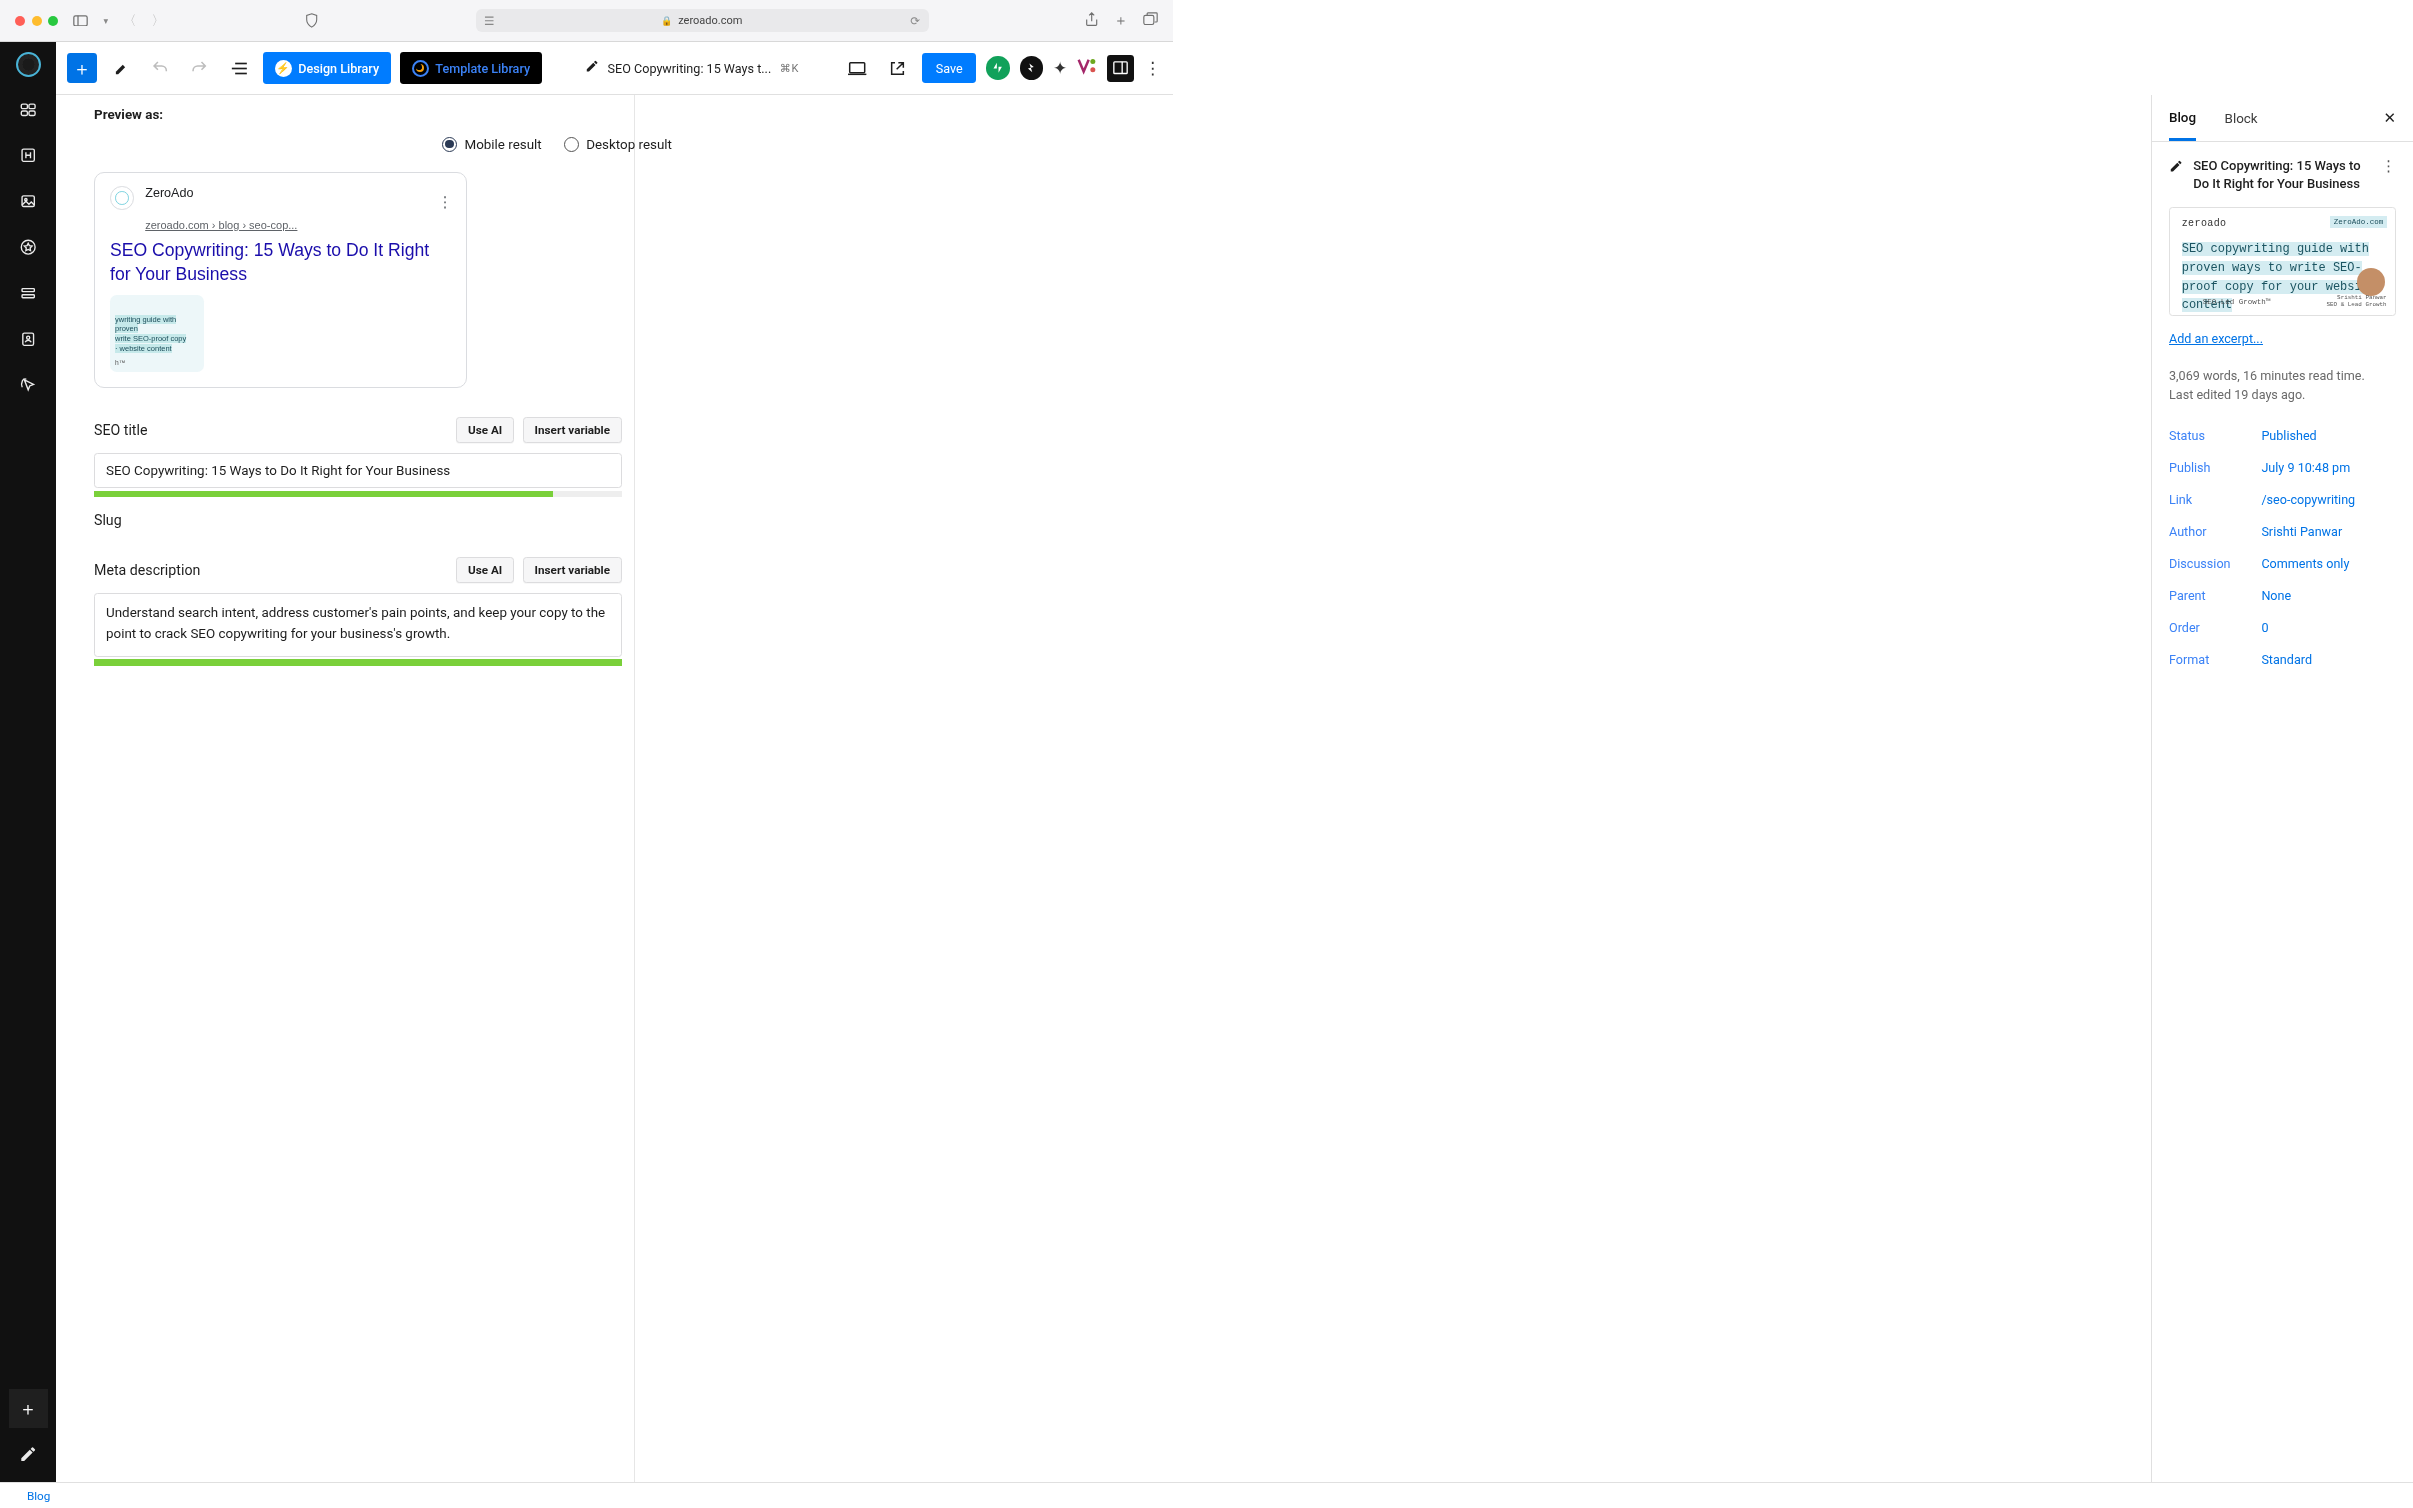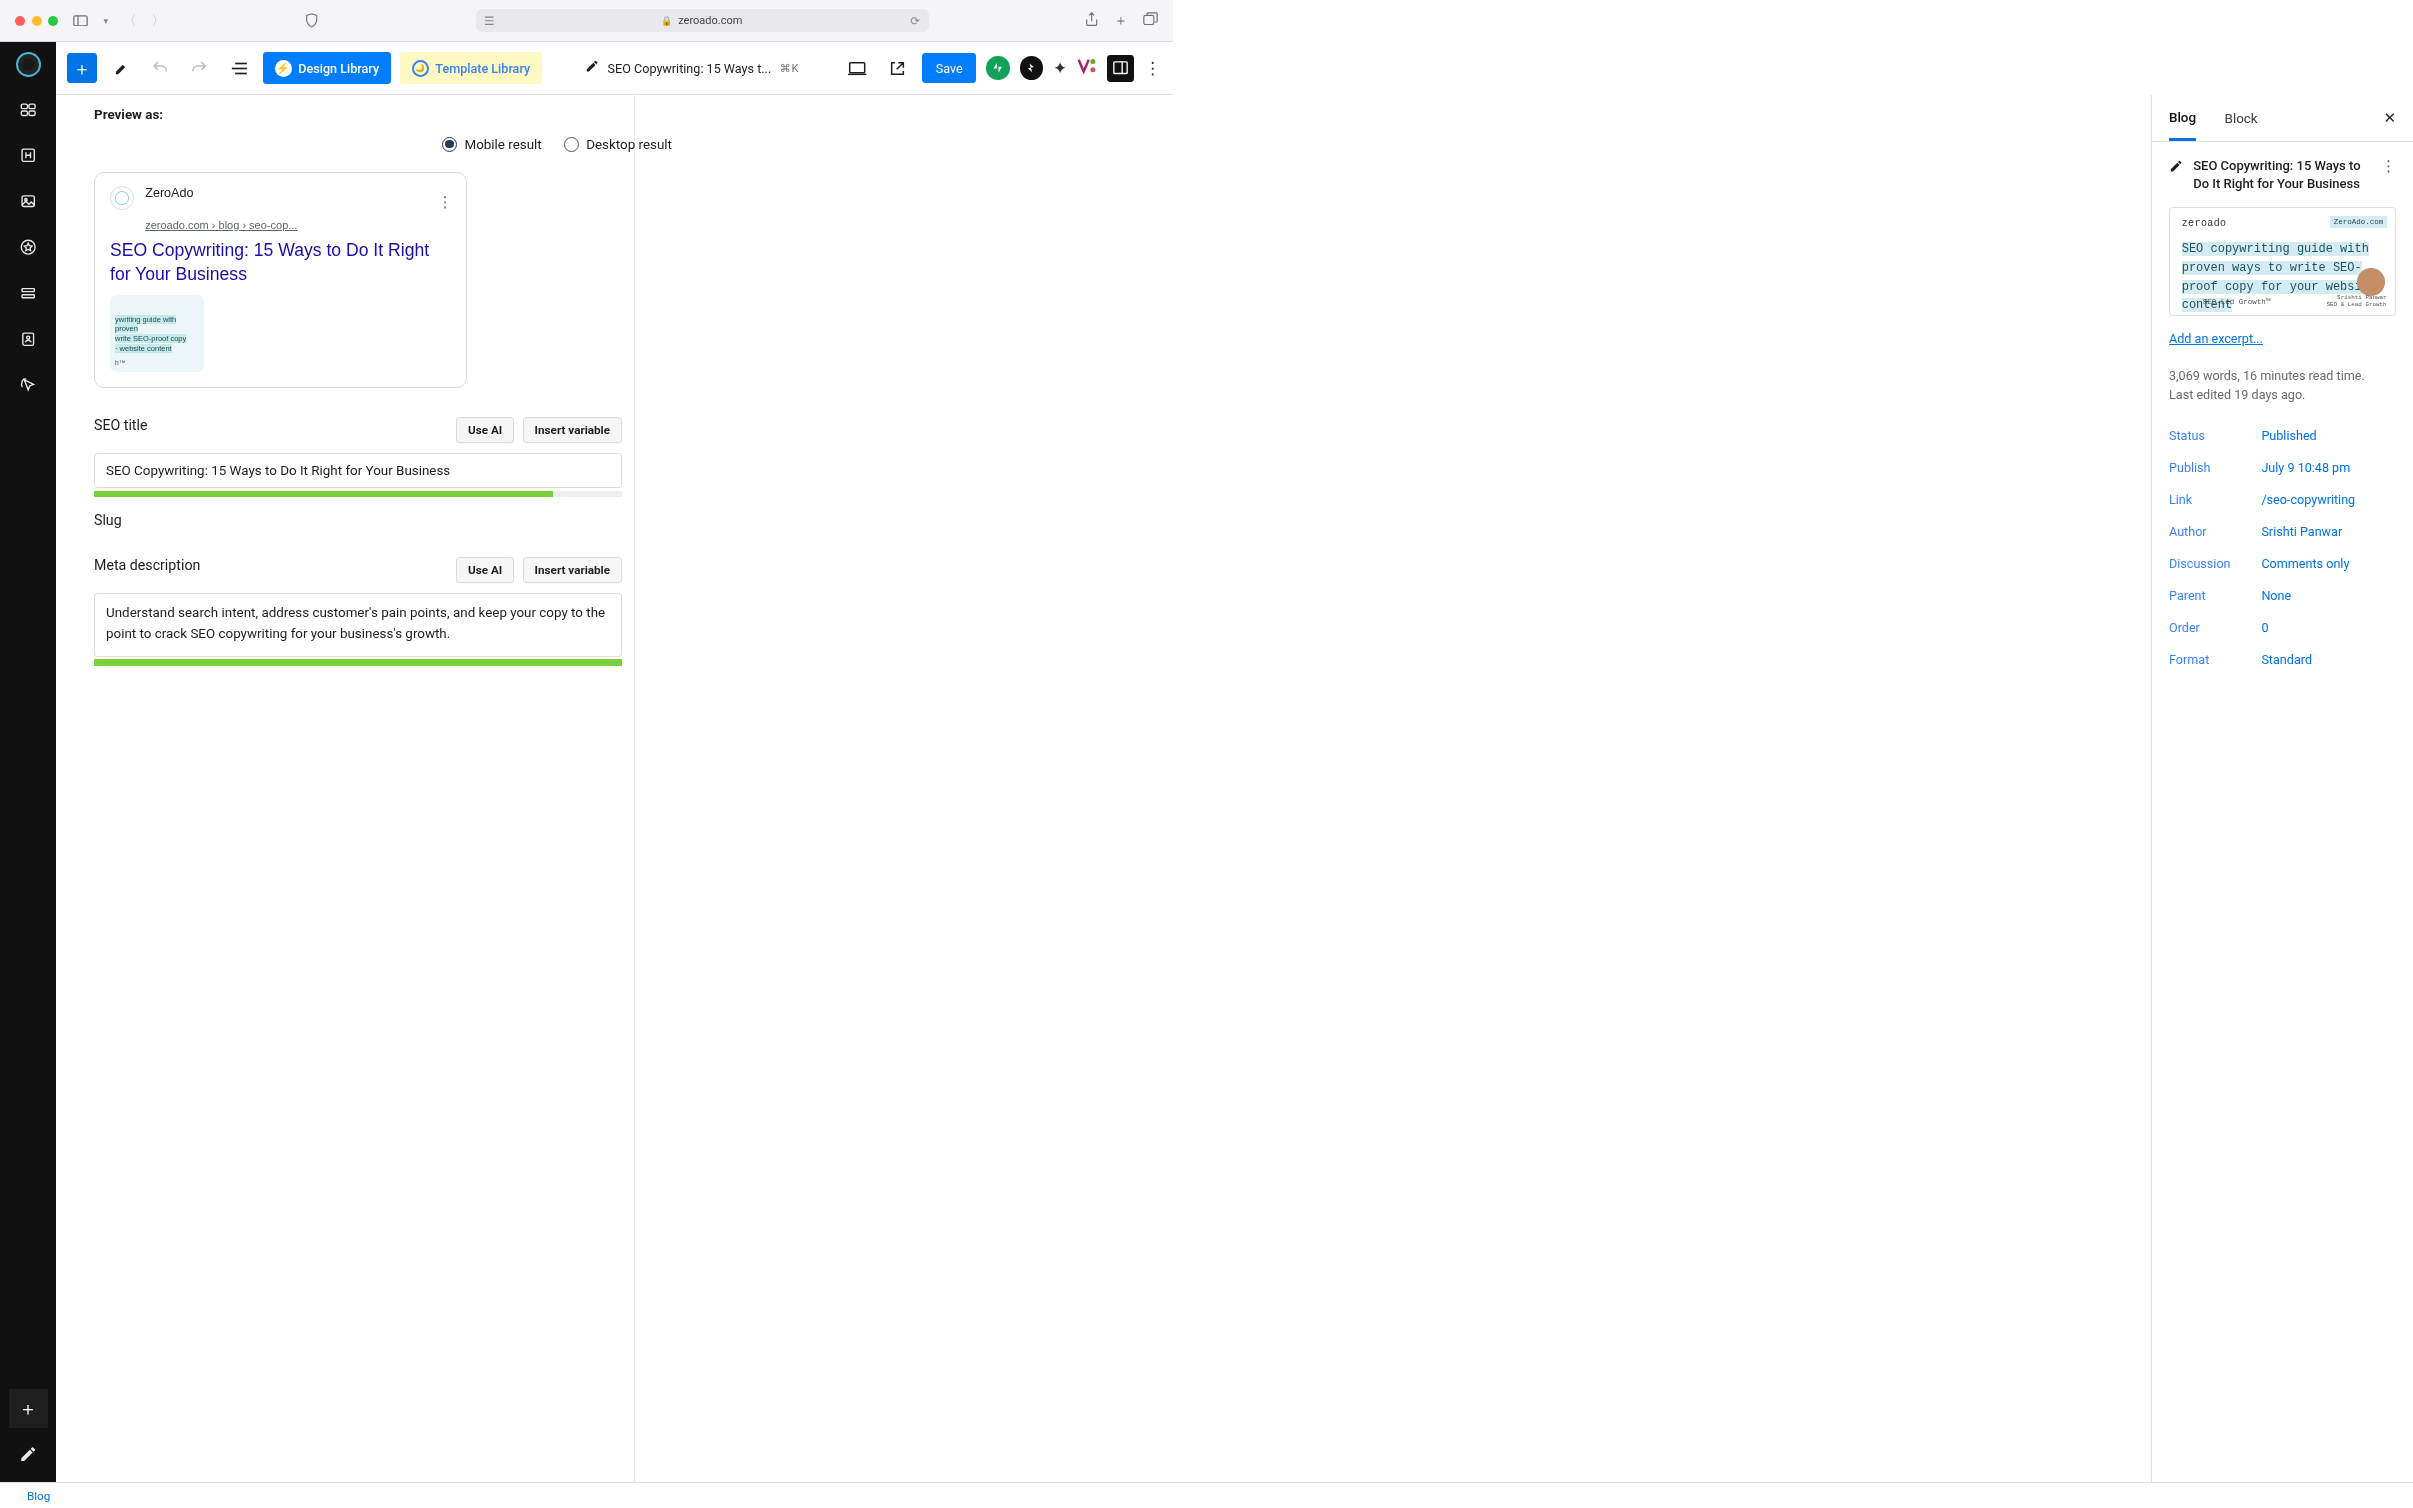--- a/index.html
+++ b/index.html
@@ -70,21 +70,21 @@
     .tb-icon.dim { color:#bdbdbd; }
     .library-btn {
       height: 32px;
       border-radius: 3.4px;
       display:flex; align-items:center; gap:6.7px;
       padding: 0 11.7px;
       font-size: 12.6px;
       font-weight: 500;
     }
     .library-btn.design { background:#007cff; color:#fff; }
-    .library-btn.template { background:#fef9c3; color:#3b82f6; }
+    .library-btn.template { background:#000000; color:#3b82f6; }
     .circle-icon {
       width:17px; height:17px; border-radius:50%;
       background:#fff; color:#007cff;
       display:flex; align-items:center; justify-content:center;
       font-size:11px; font-weight:700;
     }
     .tmpl-icon { width:17px; height:17px; border-radius:50%; border: 2.5px solid #3b82f6; position:relative; }
     .tmpl-icon::before { content:""; position:absolute; inset:2.5px; border-bottom:2.5px solid #f59e0b; border-right:2.5px solid #f59e0b; border-radius:50%; }
 
     .doc-title-area {
@@ -172,21 +172,21 @@
     .serp-thumb {
       width:94px; height:77px; background:#edf7f9;
       border-radius:6.7px; padding:5px; font-size:7.5px; color:#1b4d5a;
       display:flex; flex-direction:column; justify-content:flex-end;
       line-height:1.3;
     }
     .serp-thumb .hl { background:#c6e9ea; display:inline; }
     .serp-thumb .tm { margin-top:5px; font-size:6.7px; color:#555; }
 
     
-    .field-row { display:flex; align-items:flex-start; justify-content:space-between; margin-top:28.5px; }
+    .field-row { display:flex; align-items:center; justify-content:space-between; margin-top:28.5px; }
     .field-label { font-size:14.2px; color:#1e1e1e; }
     .pill-btns { display:flex; gap:8.4px;font-weight:bold; }
     .pill-btn {
       background:#f6f6f7; border:0.8px solid #dcdcde; border-radius:3.4px;
       padding: 5px 11px; font-size:11.7px; color:#1e1e1e;
       box-shadow: 0 0.8px 0 rgba(0,0,0,.04);
     }
     .text-input {
       width:528px; margin-top:10px;
       border:0.8px solid #dcdcde; border-radius:3.4px;

